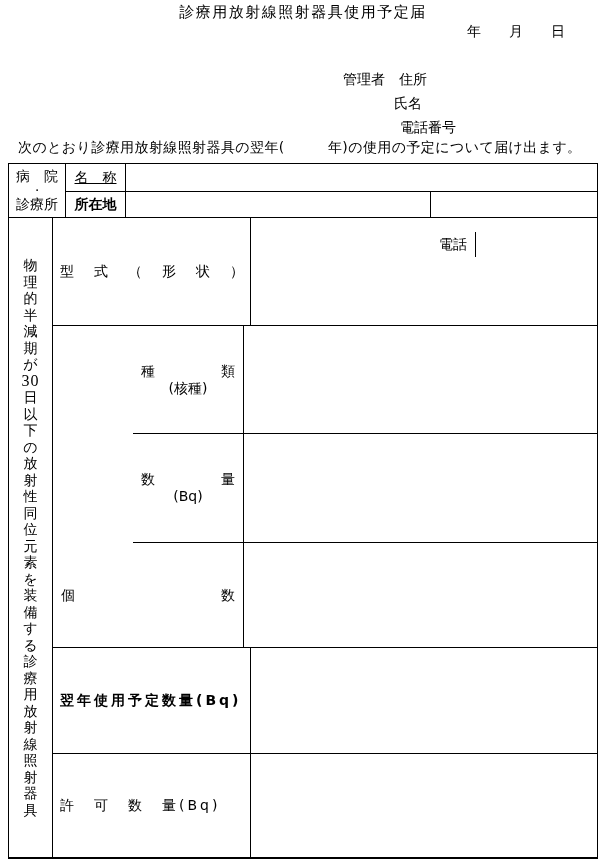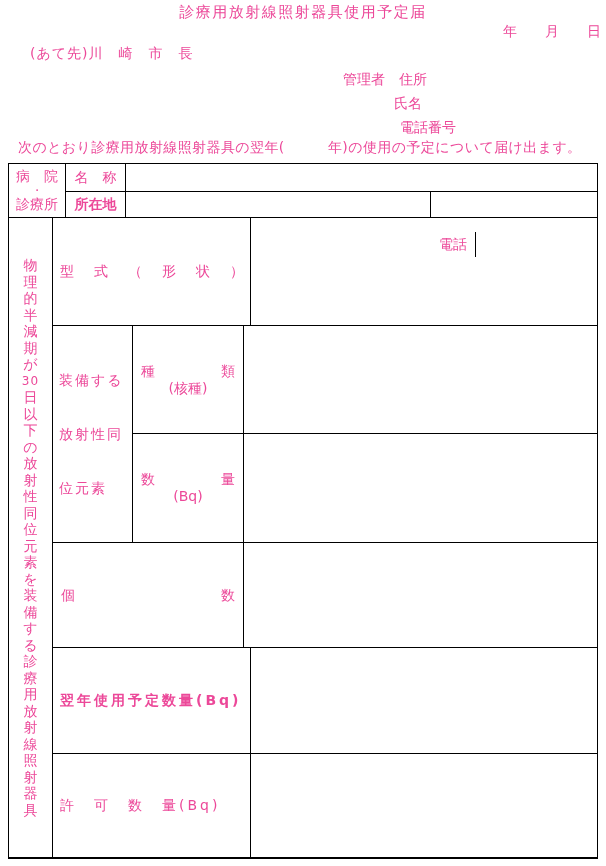--- a/index.html
+++ b/index.html
@@ -1,51 +1,51 @@
 <!DOCTYPE html>
 <html><head>
 <meta charset="utf-8">
 <style>
   html,body{margin:0;padding:0;background:#fff;}
-  #page{position:relative;width:606px;height:866px;background:#fff;color:#ec4899;
+  #page{position:relative;width:606px;height:866px;background:#fff;color:#000000;
         font-family:"DejaVu Sans","Liberation Sans",sans-serif;font-size:14px;overflow:hidden;}
   .t{position:absolute;white-space:pre;line-height:17px;}
   .title{top:4px;left:0;width:606px;text-align:center;font-size:15px;letter-spacing:1.5px;}
-  .date{top:23px;left:0;width:565px;text-align:right;margin-left:36px;}
+  .date{top:23px;left:0;width:565px;text-align:right;}
   .addressee{top:45px;left:30px;letter-spacing:1px;}
   .mgr{top:71px;left:343px;}
   .nm{top:95px;left:394px;font-family:Liberation Serif, serif;}
   .ph{top:119px;left:400px;}
   .intro{top:139px;left:18px;letter-spacing:0.4px;}
 
   .tbl{position:absolute;border:1px solid #000;}
   #facility-table{left:8px;top:163px;width:588px;height:53px;}
   #main-table{left:8px;top:217px;width:588px;height:639px;border-bottom-width:2px;}
 
   .cell{position:absolute;box-sizing:content-box;display:flex;align-items:center;overflow:hidden;}
   .br{border-right:1px solid #000;}
   .bb{border-bottom:1px solid #000;}
   .hcenter{justify-content:center;}
   .colc{flex-direction:column;justify-content:center;align-items:center;}
   .lbl{padding-left:7px;letter-spacing:3px;white-space:pre;}
 
   
   .fc-group{left:0;top:0;width:56px;height:53px;line-height:15px;}
   .fc-group .dot{font-size:11px;line-height:13px;}
-  .fc-name-label{left:57px;top:0;width:59px;height:27px;}
+  .fc-name-label{left:57px;top:0;width:59px;height:27px;text-decoration:underline;}
   .fc-name-value{left:117px;top:0;width:471px;height:27px;}
   .fc-addr-label{left:57px;top:28px;width:59px;height:25px;font-weight:bold;}
   .fc-addr-value{left:117px;top:28px;width:304px;height:25px;}
   .fc-tel-label{left:422px;top:28px;width:44px;height:25px;margin-top:40px;}
   .fc-tel-value{left:467px;top:28px;width:121px;height:25px;}
 
   
   .mt-vcol{left:0;top:0;width:43px;height:639px;flex-direction:column;justify-content:center;}
   .vchar{width:100%;text-align:center;line-height:16.5px;font-size:14px;}
-  .vnum{font-size:12px;letter-spacing:1px;}
+  .vnum{font-size:16px;letter-spacing:1px;font-family:Liberation Serif, serif;}
 
   .mt-model-label{left:44px;top:0;width:190px;height:107px;}
   .mt-model-value{left:235px;top:0;width:353px;height:107px;}
   .mt-equip-label{left:44px;top:108px;width:79px;height:216px;align-items:center;}
   .equip-lines{padding-left:6px;line-height:18px;letter-spacing:2px;white-space:pre;}
   .mt-kind-label{left:124px;top:108px;width:110px;height:107px;}
   .mt-kind-value{left:235px;top:108px;width:353px;height:107px;}
   .mt-qty-label{left:124px;top:216px;width:110px;height:108px;}
   .mt-qty-value{left:235px;top:216px;width:353px;height:108px;}
   .mt-count-label{left:44px;top:325px;width:190px;height:104px;}
@@ -59,21 +59,20 @@
   .split .srow{display:flex;justify-content:space-between;padding:0 8px;line-height:17px;}
   .split .sub{text-align:center;line-height:17px;}
 </style>
 </head>
 <body>
 
 <div id="page">
 
   <div class="t title">診療用放射線照射器具使用予定届</div>
   <div class="t date">年　　月　　日</div>
-  <div class="t addressee">(あて先)川　崎　市　長</div>
   <div class="t mgr">管理者　住所</div>
   <div class="t nm">氏名</div>
   <div class="t ph">電話番号</div>
   <div class="t intro">次のとおり診療用放射線照射器具の翌年(　　　年)の使用の予定について届け出ます。</div>
 
   <div class="tbl" id="facility-table">
     <div class="cell br colc fc-group">
       <div>病　院</div>
       <div class="dot">・</div>
       <div>診療所</div>
@@ -120,27 +119,20 @@
         <div class="vchar">線</div>
         <div class="vchar">照</div>
         <div class="vchar">射</div>
         <div class="vchar">器</div>
         <div class="vchar">具</div>
       </div>
 
     <div class="cell br bb lbl mt-model-label">型　式　（　形　状　）</div>
     <div class="cell bb mt-model-value"></div>
 
-    <div class="cell br bb mt-equip-label">
-      <div class="equip-lines">
-        <div>装備する</div>
-        <div>放射性同</div>
-        <div>位元素</div>
-      </div>
-    </div>
 
     <div class="cell br bb split mt-kind-label">
       <div class="srow">
         <span>種</span>
         <span>類</span>
       </div>
       <div class="sub">(核種)</div>
     </div>
     <div class="cell bb mt-kind-value"></div>
 

